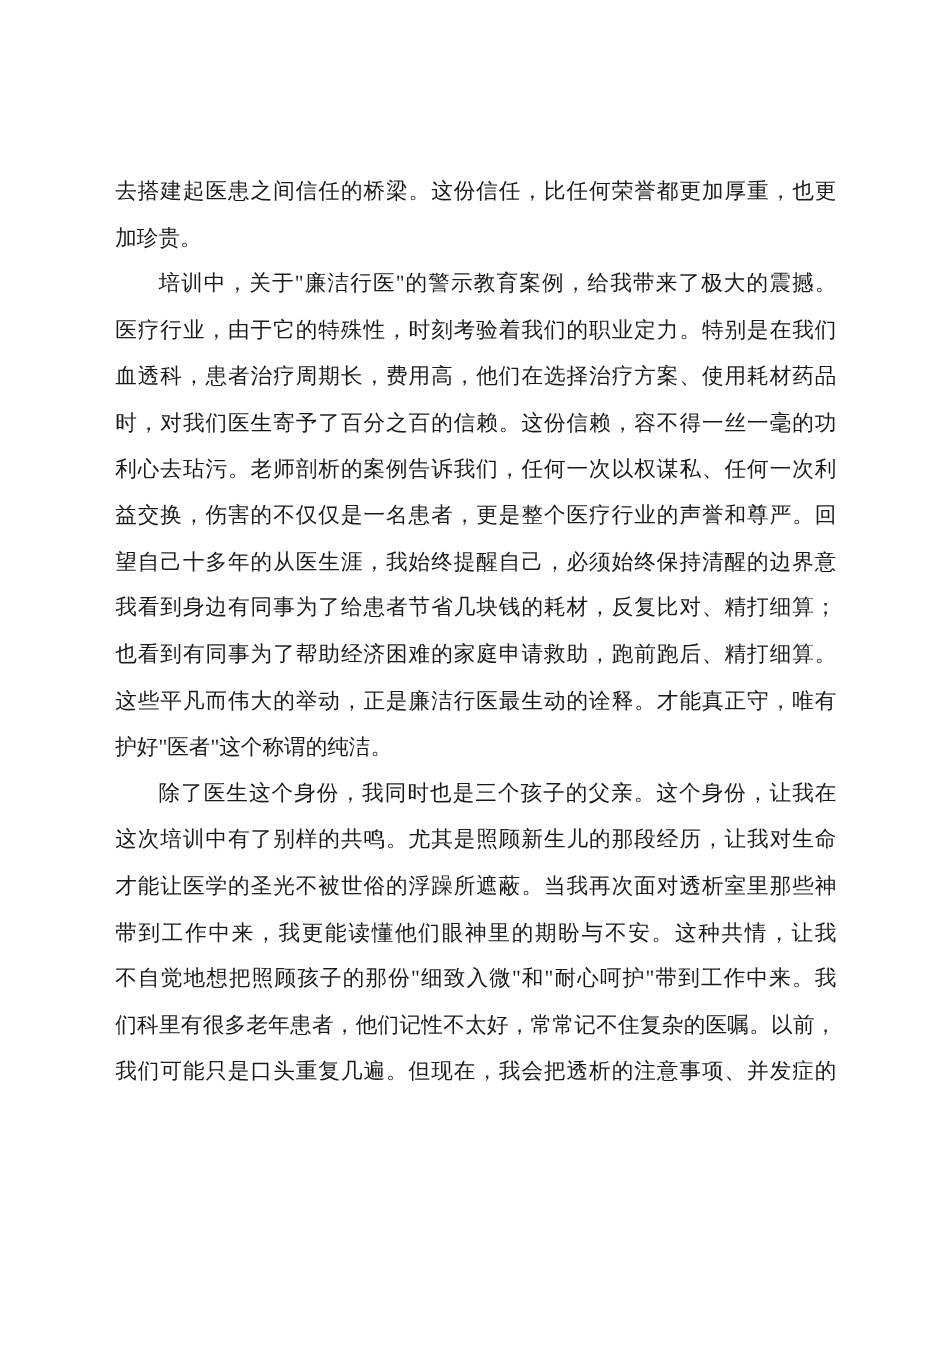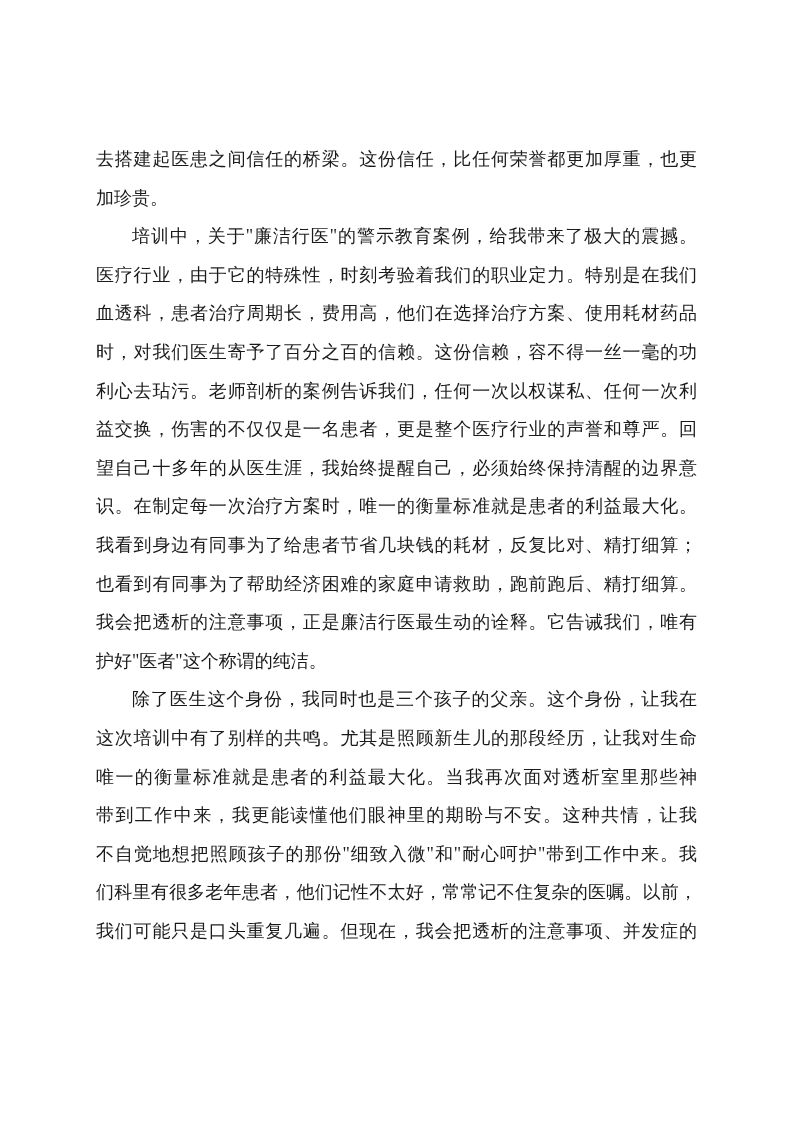--- a/index.html
+++ b/index.html
@@ -63,31 +63,30 @@
     </div>
 
     <div class="paragraph">
       <div class="line indent">培训中，关于"廉洁行医"的警示教育案例，给我带来了极大的震撼。</div>
       <div class="line">医疗行业，由于它的特殊性，时刻考验着我们的职业定力。特别是在我们</div>
       <div class="line">血透科，患者治疗周期长，费用高，他们在选择治疗方案、使用耗材药品</div>
       <div class="line">时，对我们医生寄予了百分之百的信赖。这份信赖，容不得一丝一毫的功</div>
       <div class="line">利心去玷污。老师剖析的案例告诉我们，任何一次以权谋私、任何一次利</div>
       <div class="line">益交换，伤害的不仅仅是一名患者，更是整个医疗行业的声誉和尊严。回</div>
       <div class="line">望自己十多年的从医生涯，我始终提醒自己，必须始终保持清醒的边界意</div>
-      <div class="line">识。在制定每一次治疗方案时，唯一的衡量标准就是患者的利益最大化。</div>
       <div class="line">我看到身边有同事为了给患者节省几块钱的耗材，反复比对、精打细算；</div>
       <div class="line">也看到有同事为了帮助经济困难的家庭申请救助，跑前跑后、精打细算。</div>
-      <div class="line">我会把透析的注意事项，正是廉洁行医最生动的诠释。它告诫我们，唯有</div>
+      <div class="line">这些平凡而伟大的举动，正是廉洁行医最生动的诠释。才能真正守，唯有</div>
       <div class="line end">护好"医者"这个称谓的纯洁。</div>
     </div>
 
     <div class="paragraph">
       <div class="line indent">除了医生这个身份，我同时也是三个孩子的父亲。这个身份，让我在</div>
       <div class="line">这次培训中有了别样的共鸣。尤其是照顾新生儿的那段经历，让我对生命</div>
-      <div class="line">唯一的衡量标准就是患者的利益最大化。当我再次面对透析室里那些神</div>
+      <div class="line">才能让医学的圣光不被世俗的浮躁所遮蔽。当我再次面对透析室里那些神</div>
       <div class="line">带到工作中来，我更能读懂他们眼神里的期盼与不安。这种共情，让我</div>
       <div class="line">不自觉地想把照顾孩子的那份"细致入微"和"耐心呵护"带到工作中来。我</div>
       <div class="line">们科里有很多老年患者，他们记性不太好，常常记不住复杂的医嘱。以前，</div>
       <div class="line">我们可能只是口头重复几遍。但现在，我会把透析的注意事项、并发症的</div>
     </div>
 
   </div>
 
   <div class="footer">— 2 —</div>
 </div>

